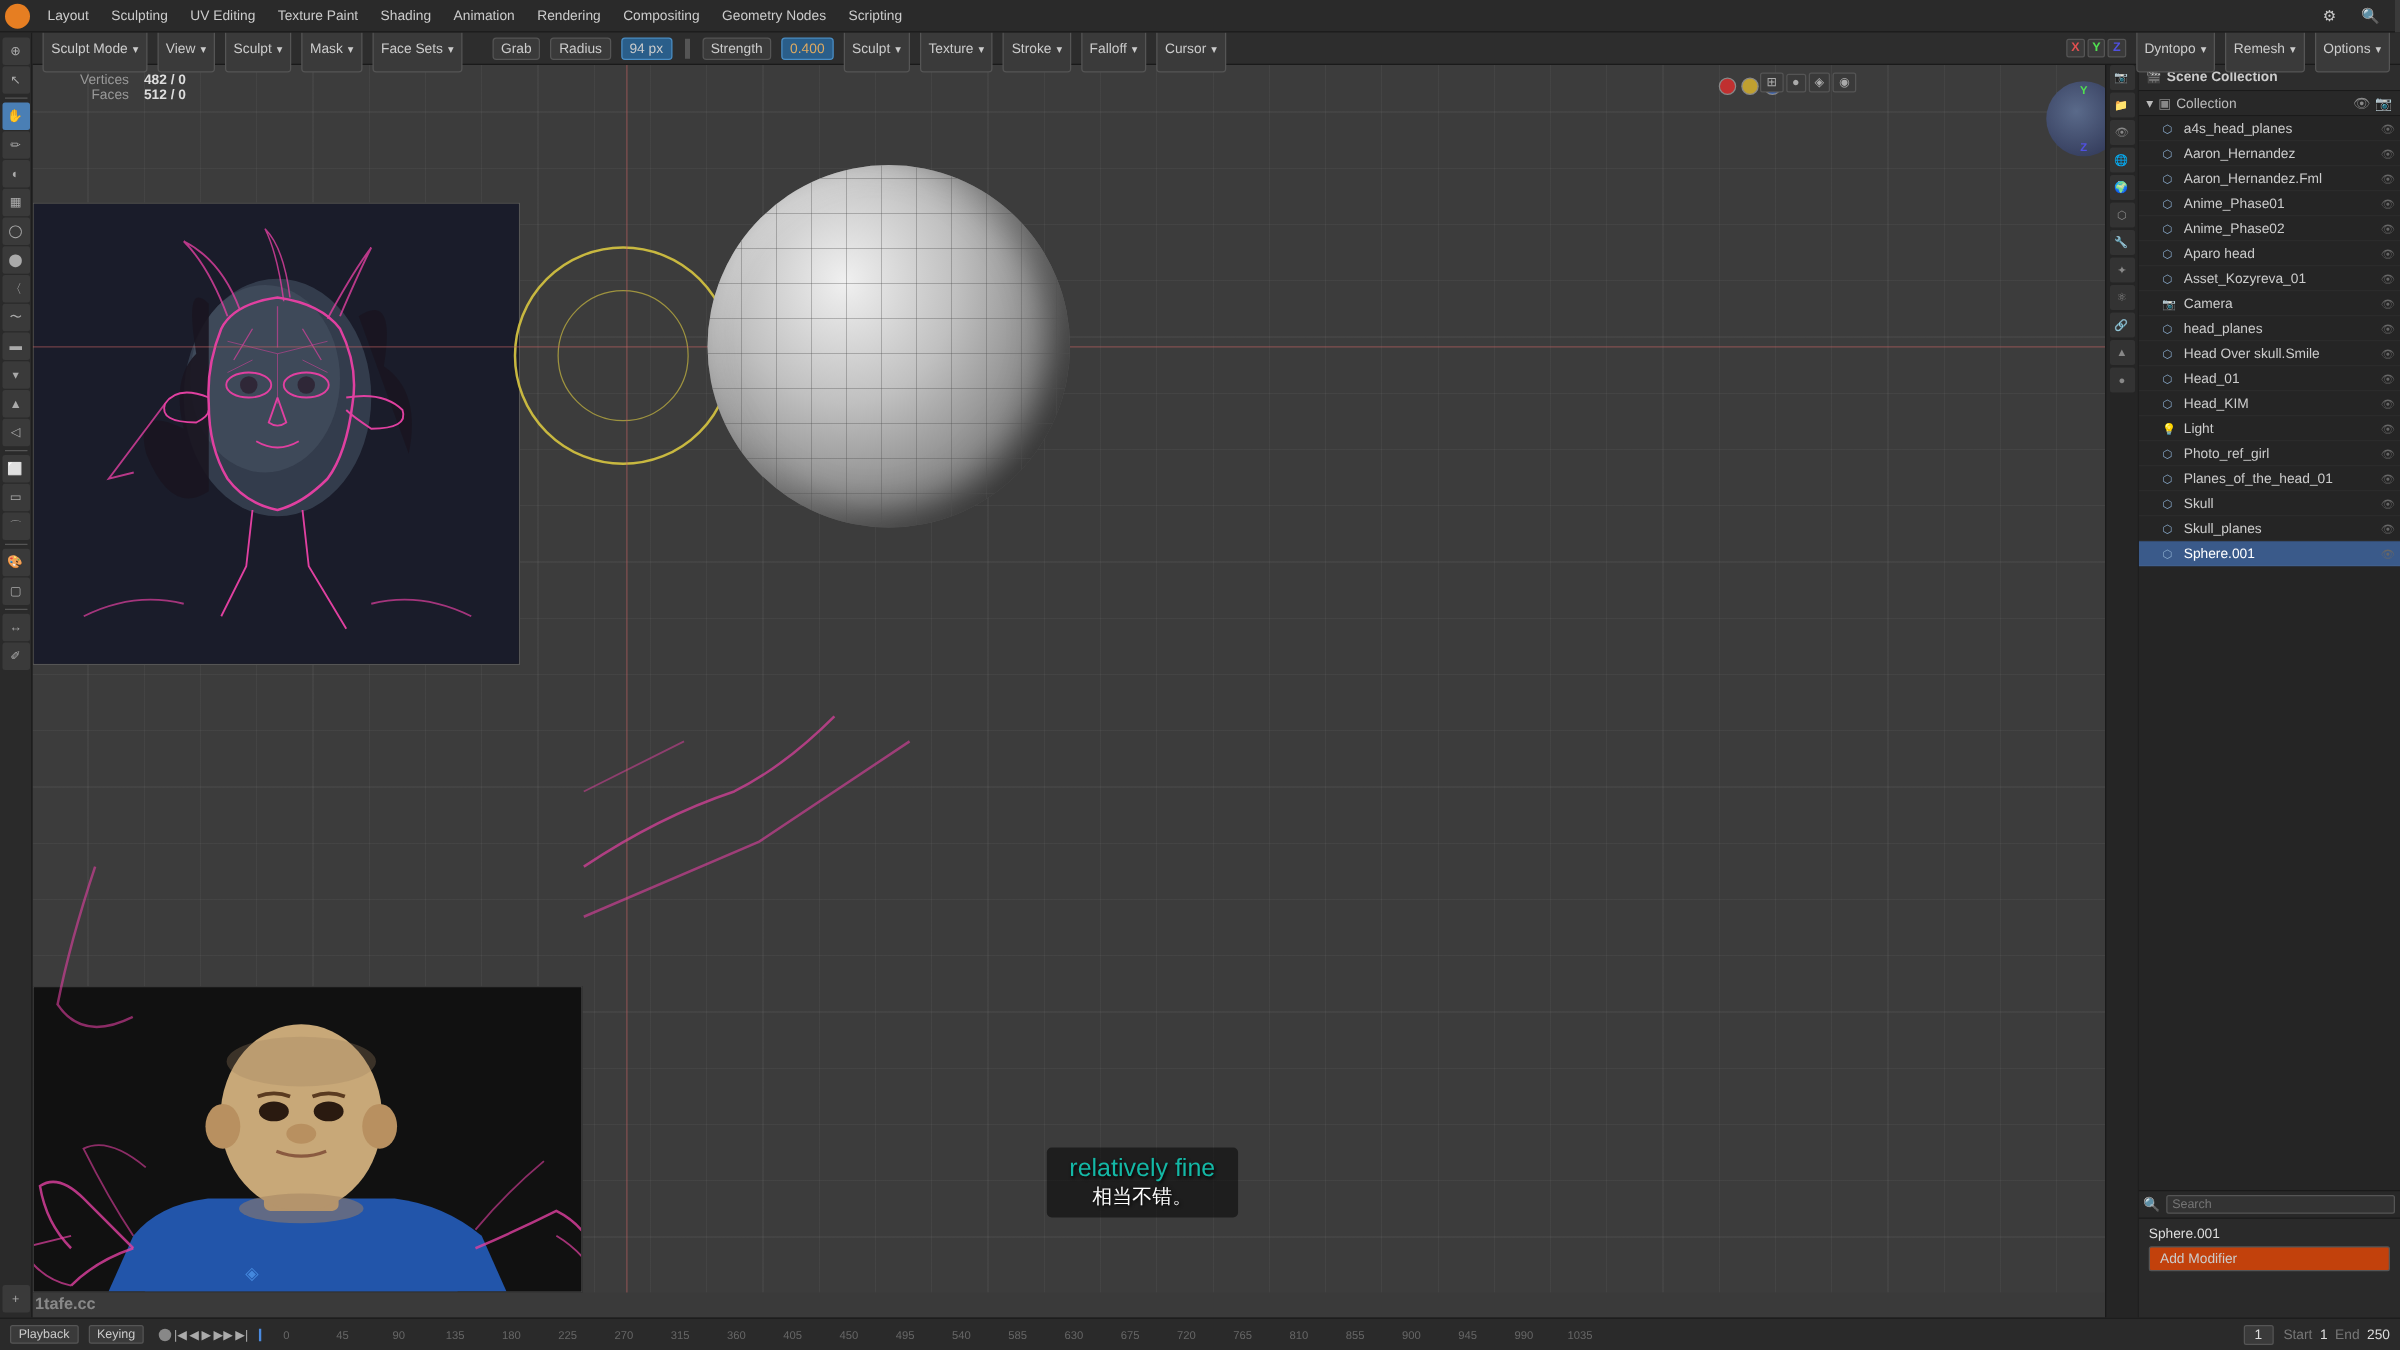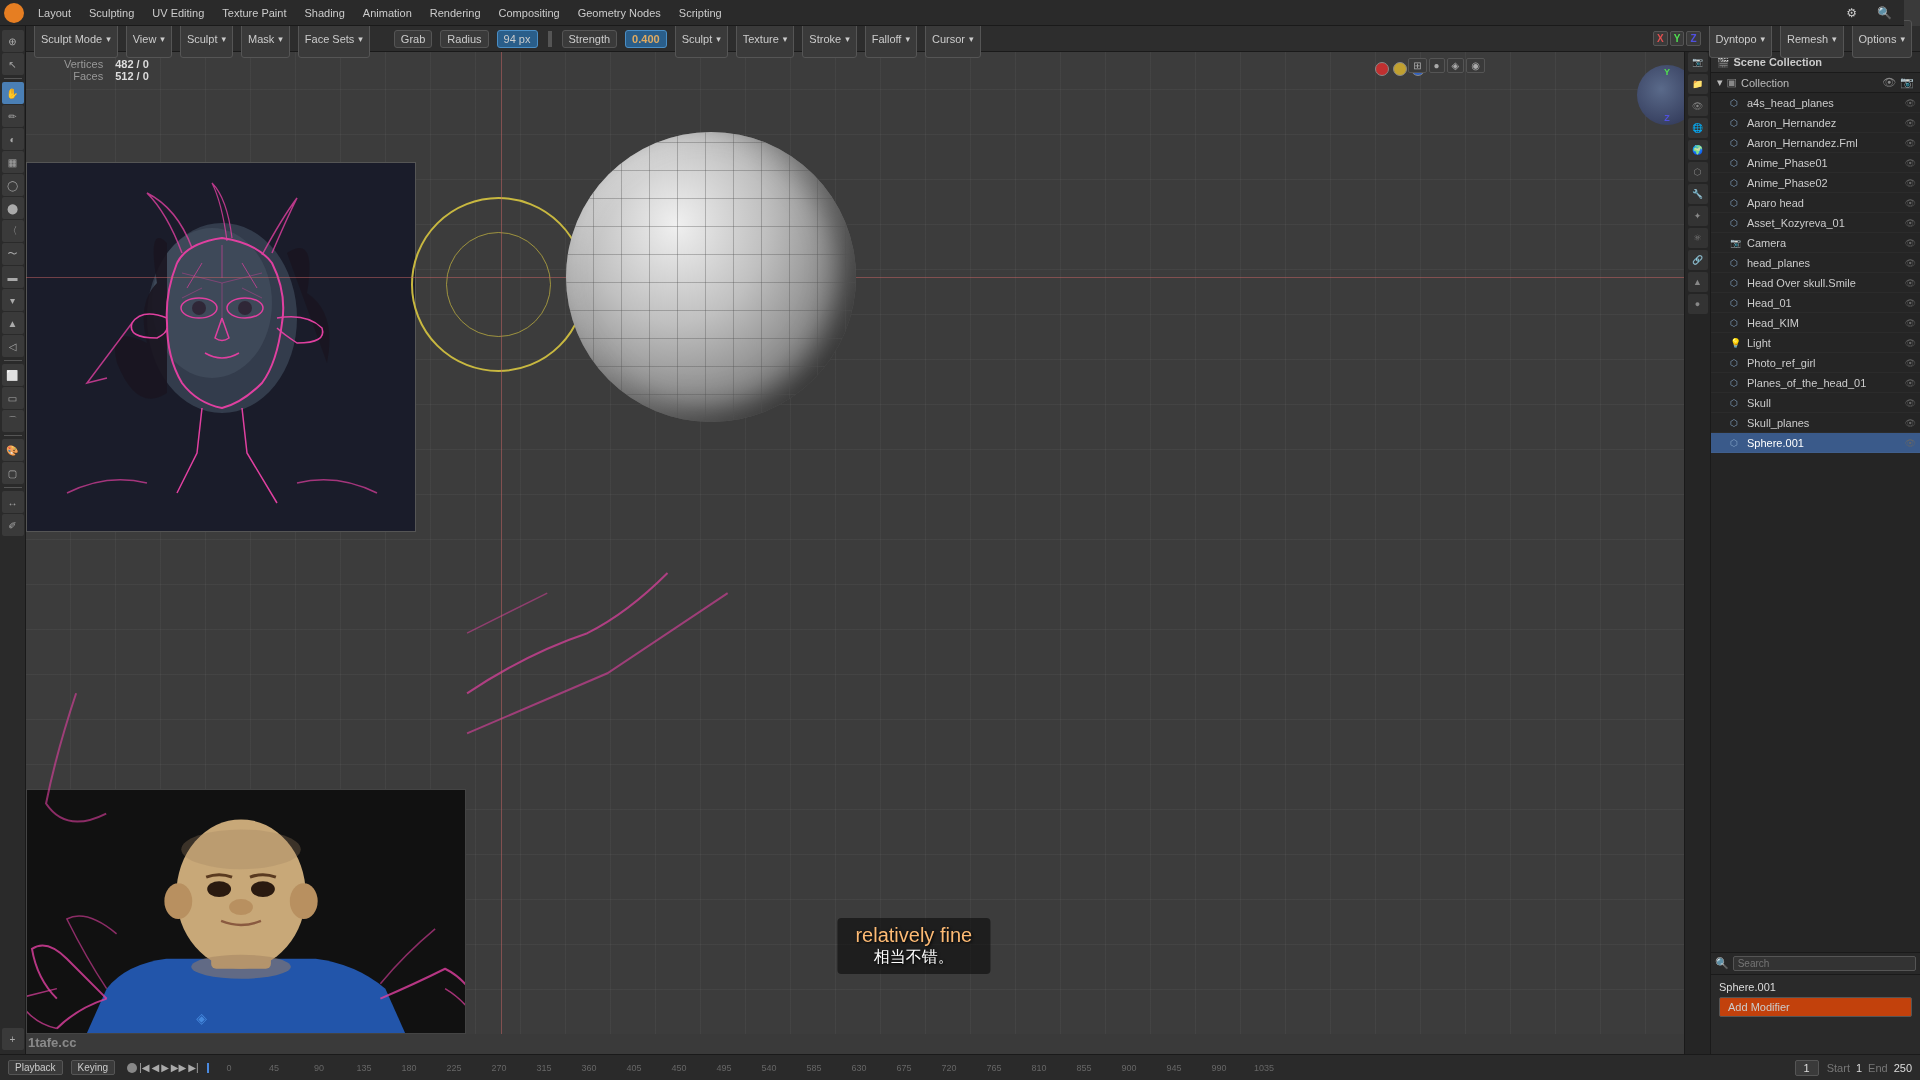--- a/index.html
+++ b/index.html
@@ -10,21 +10,21 @@
       font-family: 'Segoe UI', Arial, sans-serif;
       font-size: 12px;
       color: #cccccc;
       overflow: hidden;
       position: relative;
     }
 
     
     #top-menu {
       position: absolute;
-      top: 0; left: 0; right: 16px;
+      top: 0; left: 0; right: 4px;
       height: 26px;
       background: #2a2a2a;
       display: flex;
       align-items: center;
       padding: 0 4px;
       gap: 2px;
       z-index: 100;
       border-bottom: 1px solid #1a1a1a;
     }
     .menu-logo {
@@ -98,21 +98,21 @@
       background: #3a3a3a;
       border: 1px solid #555;
       border-radius: 3px;
       padding: 2px 6px;
       color: #ccc;
       font-size: 11px;
       cursor: pointer;
       display: flex; align-items: flex-end; gap: 3px;
     }
     .brush-option.active-blue { background: #2a5e8a; border-color: #4a8ec5; }
-    .strength-value { color: #e0aa60; font-weight: bold; }
+    .strength-value { color: #e0aa60; }
 
     
     #main-viewport {
       position: absolute;
       top: 52px; left: 26px; right: 210px;
       bottom: 46px;
       background: #3c3c3c;
       overflow: hidden;
     }
 
@@ -301,21 +301,21 @@
       bottom: 60px;
       left: 50%;
       transform: translateX(-20%);
       text-align: center;
       background: rgba(0,0,0,0.5);
       padding: 6px 18px;
       border-radius: 4px;
     }
     .subtitle-en {
       font-size: 20px;
-      color: #fdba74;
+      color: #14b8a6;
       font-weight: 500;
       text-shadow: 1px 1px 3px #000;
     }
     .subtitle-cn {
       font-size: 16px;
       color: #ffffff;
       text-shadow: 1px 1px 3px #000;
     }
 
     

